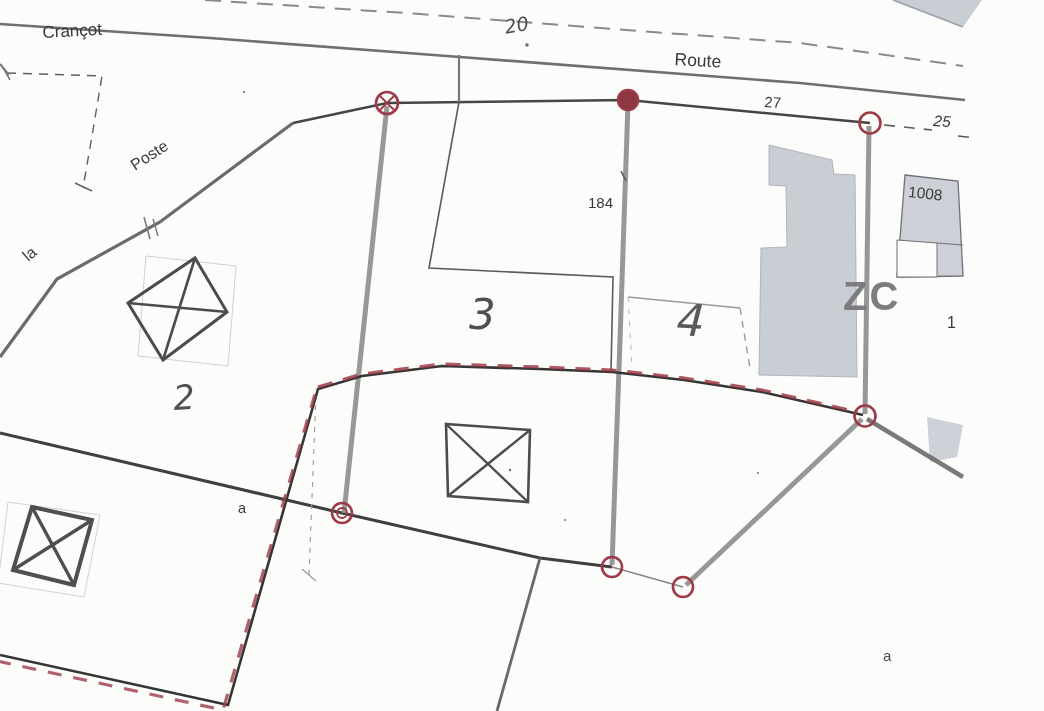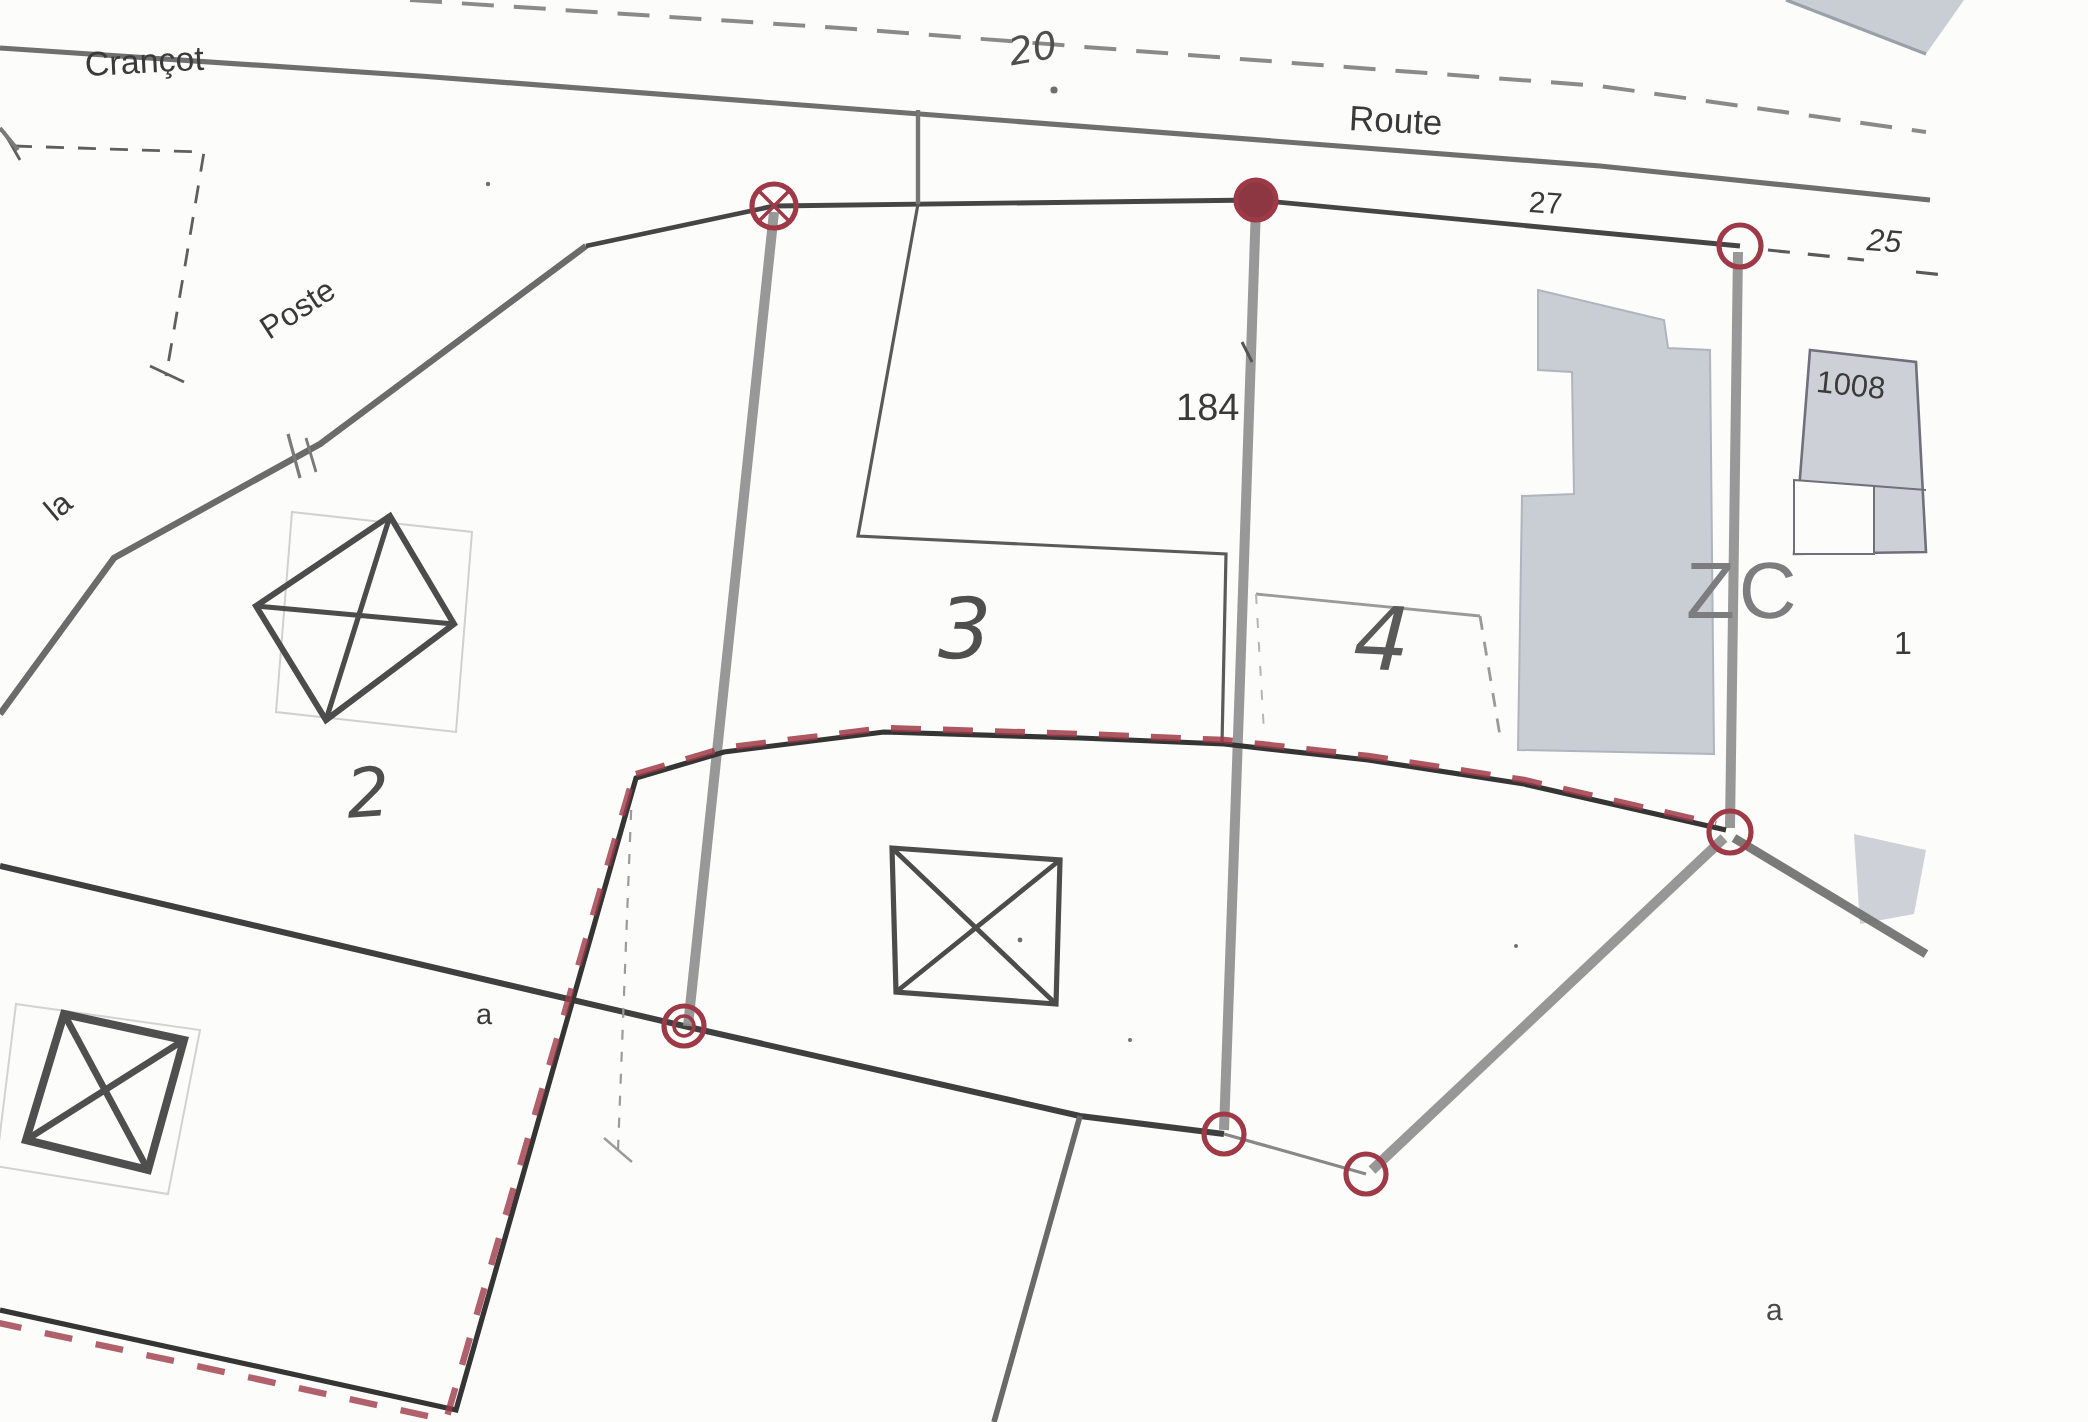--- a/index.html
+++ b/index.html
@@ -17,21 +17,21 @@
     background:var(--paper);
     font-family:"Liberation Sans",sans-serif;
   }
   svg{position:absolute;left:0;top:0;}
   .lbl{
     position:absolute;color:var(--ink-text);white-space:nowrap;
     transform-origin:left top;line-height:1;
     font-family:"Liberation Sans",sans-serif;
   }
   .hw{font-family:"DejaVu Sans",sans-serif;font-style:italic;color:#4f4f4f;}
-  .zc{font-weight:normal;color:#7d7d80;letter-spacing:2px;}
+  .zc{font-weight:bold;color:#7d7d80;letter-spacing:2px;}
   .it{font-style:italic;}
 </style>
 </head>
 <body>
 
 <div class="stage">
 
   <svg width="1044" height="711" viewBox="0 0 1044 711">
 
     <g>
@@ -121,21 +121,21 @@
     </g>
   </svg>
 
   <span class="lbl" style="left:42px;top:24px;font-size:17px;transform:rotate(-3deg);">Crançot</span>
   <span class="lbl hw" style="left:503px;top:18px;font-size:19px;transform:rotate(-10deg);">20</span>
   <span class="lbl" style="left:675px;top:51px;font-size:17.5px;transform:rotate(3deg);">Route</span>
   <span class="lbl" style="left:765px;top:94px;font-size:15px;transform:rotate(4deg);">27</span>
   <span class="lbl it" style="left:934px;top:113px;font-size:15.5px;transform:rotate(4deg);">25</span>
   <span class="lbl" style="left:128px;top:160px;font-size:16px;transform:rotate(-33deg);">Poste</span>
   <span class="lbl" style="left:20px;top:252px;font-size:16px;transform:rotate(-40deg);">la</span>
-  <span class="lbl" style="left:588px;top:195px;font-size:19px;">184</span>
+  <span class="lbl" style="left:588px;top:195px;font-size:15px;">184</span>
   <span class="lbl" style="left:909px;top:184px;font-size:15.5px;transform:rotate(6deg);color:#3a3a3a;">1008</span>
   <span class="lbl zc" style="left:843px;top:276px;font-size:40px;">ZC</span>
   <span class="lbl" style="left:947px;top:315px;font-size:16px;">1</span>
   <span class="lbl hw" style="left:172px;top:381px;font-size:34px;transform:rotate(-4deg);">2</span>
   <span class="lbl hw" style="left:469px;top:294px;font-size:42px;">3</span>
   <span class="lbl hw" style="left:678px;top:298px;font-size:44px;transform:rotate(3deg);color:#5a5a5a;">4</span>
   <span class="lbl" style="left:238px;top:501px;font-size:14.5px;">a</span>
   <span class="lbl" style="left:883px;top:648px;font-size:15px;color:#4a4a4a;">a</span>
 </div>
 

